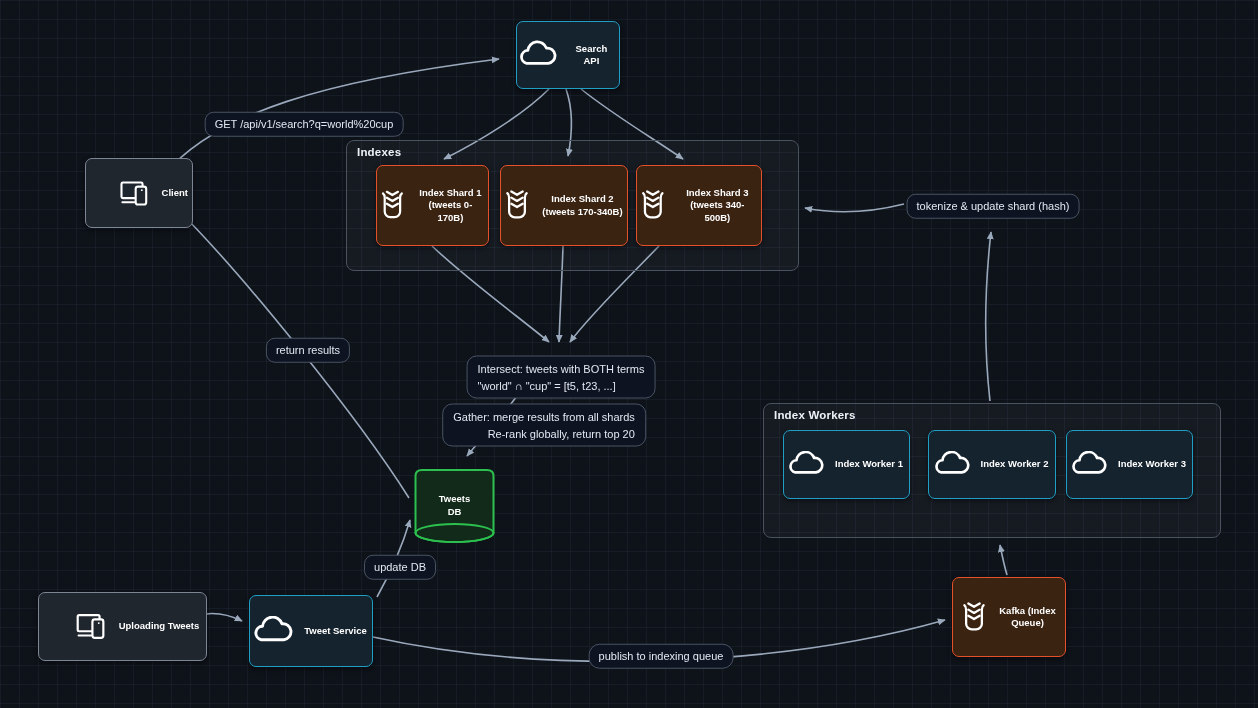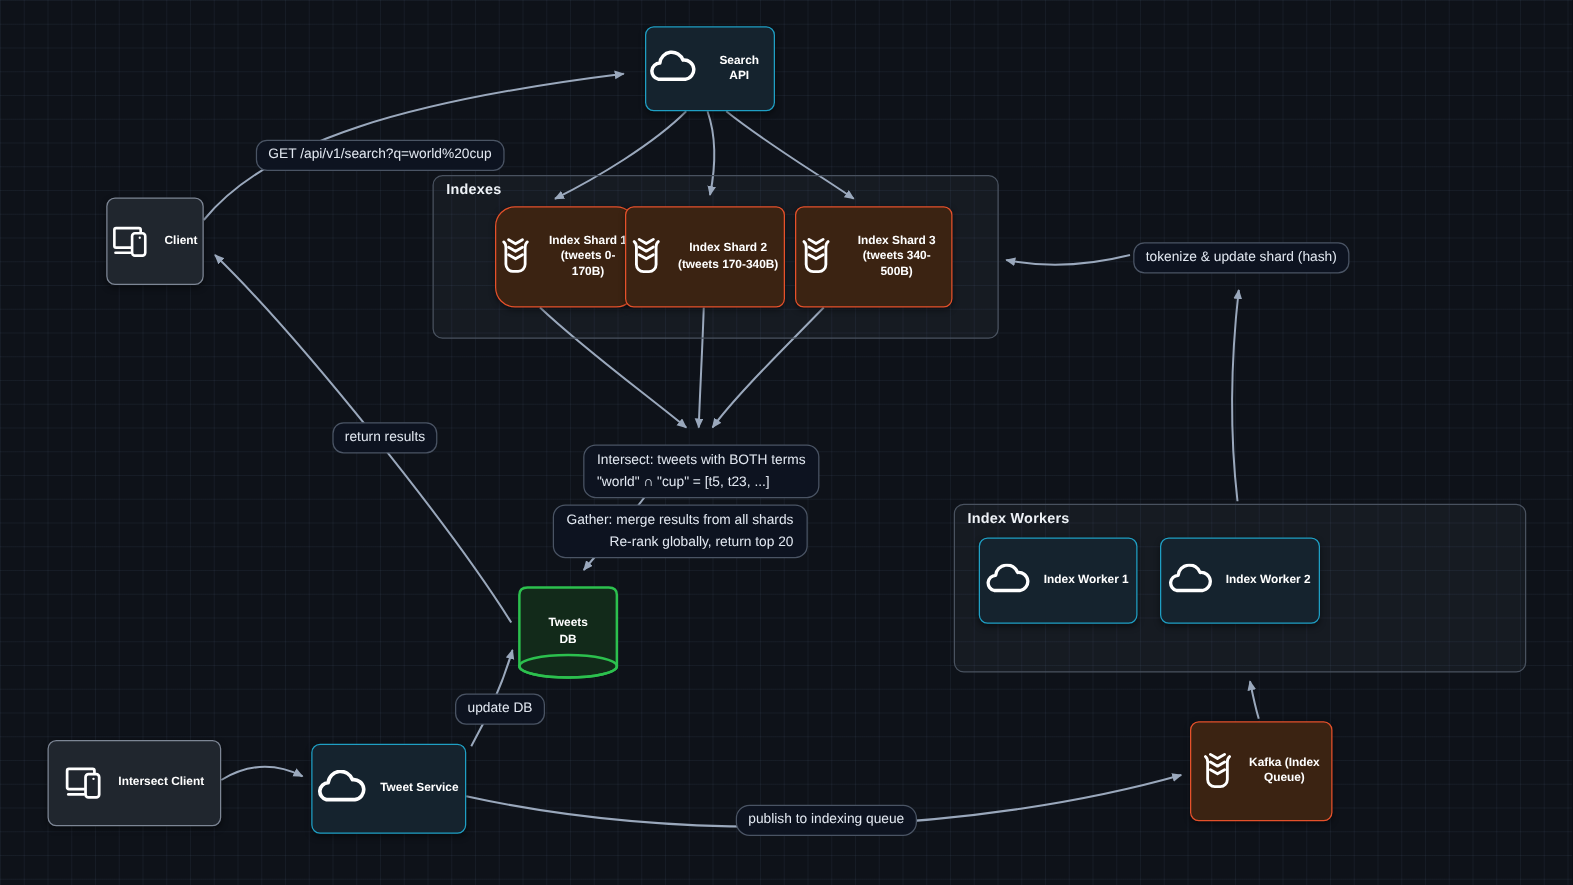--- a/index.html
+++ b/index.html
@@ -31,21 +31,21 @@
   .node{
     position:absolute;border-radius:7px;
     display:flex;flex-direction:row;align-items:center;justify-content:center;
     gap:5px;box-shadow:0 2px 5px rgba(0,0,0,.45);
   }
   .node-label{
     font-weight:bold;font-size:9.5px;color:#fff;text-align:center;
     white-space:pre-line;line-height:1.3;padding:0 4px;
   }
   .v-teal{background:#15232e;border:1.5px solid #1f9fc4;}
-  .v-gray{background:#20262e;border:1.5px solid #7d8695;}
+  .v-gray{background:#20262e;border:1.5px solid #7d8695;padding-left:30px;}
   .v-orange{background:#3b2312;border:1.5px solid #e5512b;}
 
   .cylinder{position:absolute;box-shadow:none;background:transparent;border:none;justify-content:flex-end;}
   .cylinder .cyl-label{
     position:absolute;left:0;top:34%;width:100%;
     font-weight:bold;font-size:9.5px;color:#fff;text-align:center;white-space:pre-line;line-height:1.35;
   }
 
   .edge-label{
     position:absolute;transform:translate(-50%,-50%);
@@ -102,21 +102,21 @@
   <div class="node v-gray" style="left:85px;top:158px;width:76px;height:68px;">
     <svg class="icon" width="38" height="31" viewBox="0 0 40 32">
       <rect x="6" y="4" width="23" height="17" rx="1.5" fill="none" stroke="#fff" stroke-width="2.3"></rect>
       <line x1="7" y1="25.5" x2="20" y2="25.5" stroke="#fff" stroke-width="2.3" stroke-linecap="round"></line>
       <rect x="21.5" y="8.5" width="11.5" height="19.5" rx="2.5" fill="#20262e" stroke="#fff" stroke-width="2.3"></rect>
       <circle cx="28.2" cy="12.4" r="1" fill="#fff"></circle>
     </svg>
     <div class="node-label">Client</div>
   </div>
 
-  <div class="node v-orange" style="left:396px;top:165px;width:111px;height:79px;border-radius:16px;">
+  <div class="node v-orange" style="left:376px;top:165px;width:111px;height:79px;">
     <svg class="icon" width="32" height="35" viewBox="0 0 36 40">
       <path d="M7 6 Q9 7.5 9 11 V27 a6.5 6.5 0 0 0 6.5 6.5 h5 a6.5 6.5 0 0 0 6.5-6.5 V11 Q27 7.5 29 6" fill="none" stroke="#fff" stroke-width="2.6" stroke-linecap="round"></path>
       <path d="M11.5 4 L18 7.8 L24.5 4" fill="none" stroke="#fff" stroke-width="2.6" stroke-linecap="round" stroke-linejoin="round"></path>
       <path d="M11.5 11 L18 14.8 L24.5 11" fill="none" stroke="#fff" stroke-width="2.6" stroke-linecap="round" stroke-linejoin="round"></path>
       <path d="M11.5 18 L18 21.8 L24.5 18" fill="none" stroke="#fff" stroke-width="2.6" stroke-linecap="round" stroke-linejoin="round"></path>
     </svg>
     <div class="node-label">Index Shard 1
 (tweets 0-170B)</div>
   </div>
 
@@ -151,21 +151,21 @@
 DB</div>
   </div>
 
   <div class="node v-gray" style="left:38px;top:592px;width:137px;height:67px;">
     <svg class="icon" width="38" height="31" viewBox="0 0 40 32">
       <rect x="6" y="4" width="23" height="17" rx="1.5" fill="none" stroke="#fff" stroke-width="2.3"></rect>
       <line x1="7" y1="25.5" x2="20" y2="25.5" stroke="#fff" stroke-width="2.3" stroke-linecap="round"></line>
       <rect x="21.5" y="8.5" width="11.5" height="19.5" rx="2.5" fill="#20262e" stroke="#fff" stroke-width="2.3"></rect>
       <circle cx="28.2" cy="12.4" r="1" fill="#fff"></circle>
     </svg>
-    <div class="node-label">Intersect Client</div>
+    <div class="node-label">Uploading Tweets</div>
   </div>
 
   <div class="node v-teal" style="left:249px;top:595px;width:122px;height:70px;">
     <svg class="icon" width="44" height="31" viewBox="0 0 48 34">
       <path d="M11 26 A7.5 7.5 0 0 1 12.5 11.2 A11 11 0 0 1 33.8 8.5 A8 8 0 0 1 36 26 Z" fill="none" stroke="#fff" stroke-width="3.2" stroke-linejoin="round"></path>
     </svg>
     <div class="node-label">Tweet Service</div>
   </div>
 
   <div class="node v-orange" style="left:952px;top:577px;width:112px;height:78px;">
@@ -186,20 +186,26 @@
     <div class="node-label">Index Worker 1</div>
   </div>
 
   <div class="node v-teal" style="left:928px;top:430px;width:126px;height:67px;">
     <svg class="icon" width="40" height="28" viewBox="0 0 48 34">
       <path d="M11 26 A7.5 7.5 0 0 1 12.5 11.2 A11 11 0 0 1 33.8 8.5 A8 8 0 0 1 36 26 Z" fill="none" stroke="#fff" stroke-width="3.2" stroke-linejoin="round"></path>
     </svg>
     <div class="node-label">Index Worker 2</div>
   </div>
 
+  <div class="node v-teal" style="left:1066px;top:430px;width:125px;height:67px;">
+    <svg class="icon" width="40" height="28" viewBox="0 0 48 34">
+      <path d="M11 26 A7.5 7.5 0 0 1 12.5 11.2 A11 11 0 0 1 33.8 8.5 A8 8 0 0 1 36 26 Z" fill="none" stroke="#fff" stroke-width="3.2" stroke-linejoin="round"></path>
+    </svg>
+    <div class="node-label">Index Worker 3</div>
+  </div>
 
   <div class="edge-label" style="left:304px;top:124px;">GET /api/v1/search?q=world%20cup</div>
   <div class="edge-label" style="left:308px;top:350px;">return results</div>
   <div class="edge-label multiline" style="left:561px;top:377px;">Intersect: tweets with BOTH terms
 "world" ∩ "cup" = [t5, t23, ...]</div>
   <div class="edge-label multiline" style="left:544px;top:425px;text-align:right;">Gather: merge results from all shards
 Re-rank globally, return top 20</div>
   <div class="edge-label" style="left:400px;top:567px;">update DB</div>
   <div class="edge-label" style="left:661px;top:656px;border-radius:11px;">publish to indexing queue</div>
   <div class="edge-label" style="left:993px;top:206px;">tokenize &amp; update shard (hash)</div>

